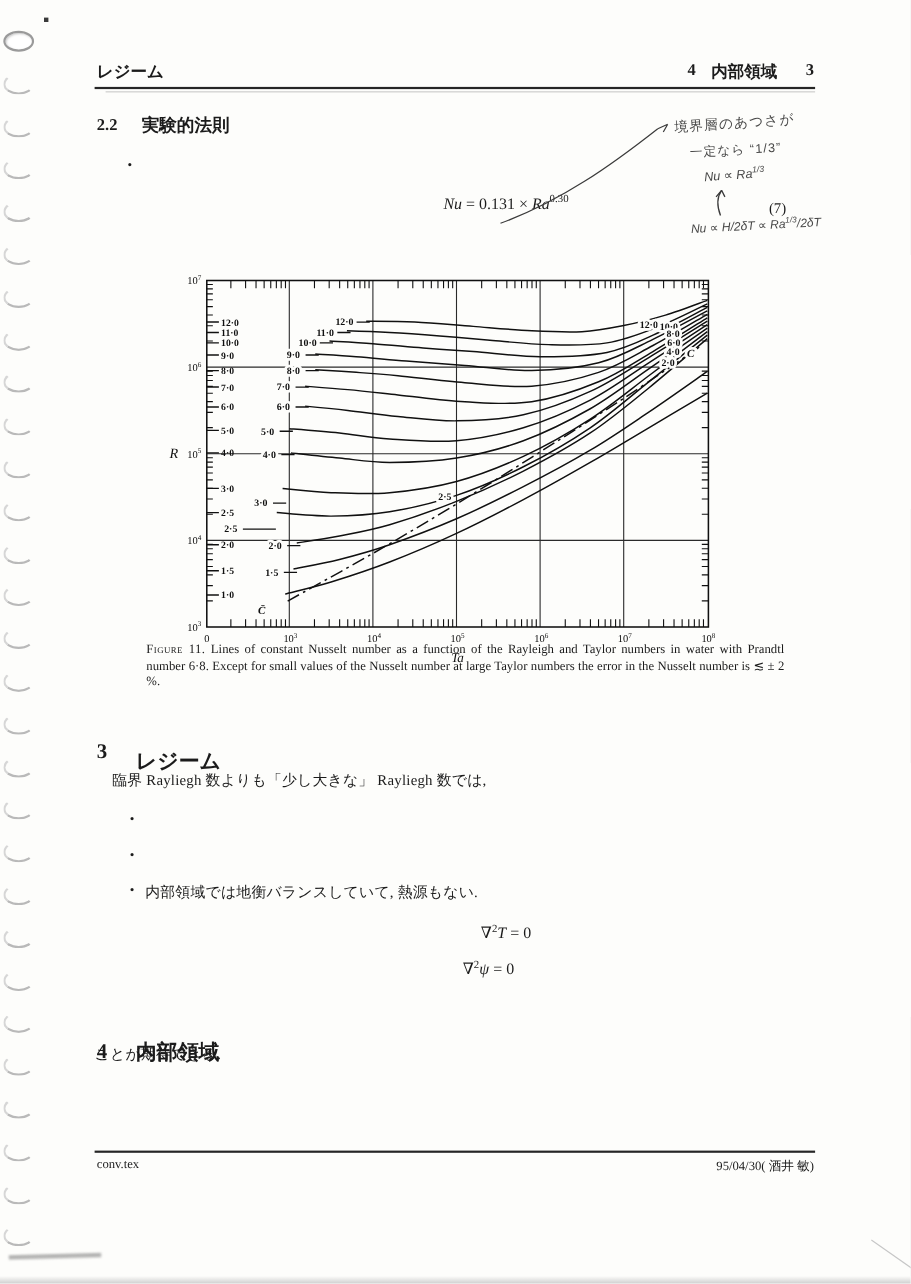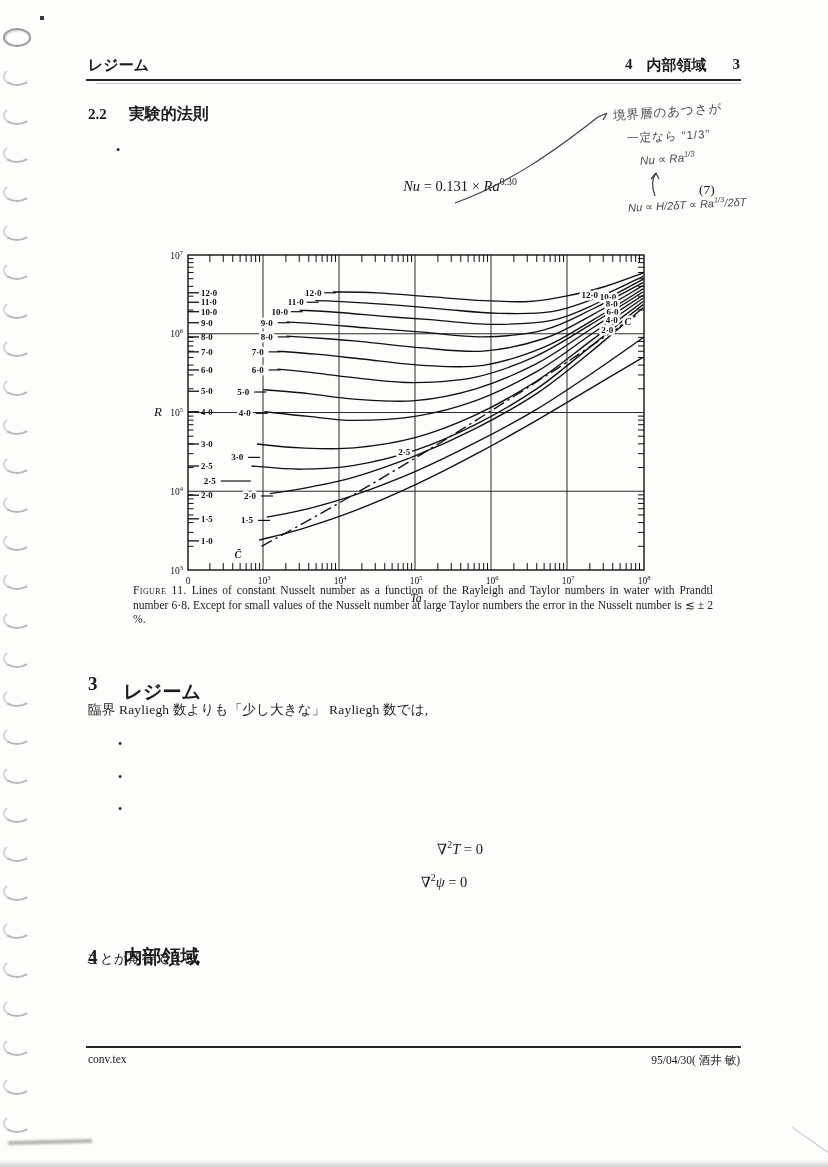--- a/index.html
+++ b/index.html
@@ -379,30 +379,31 @@
   </div>
 
   <div class="abs" id="caption" style="left:133px;top:584px;width:580px;">
     <span class="smallcaps">Figure 11.</span><span> Lines of constant Nusselt number as a function of the Rayleigh and Taylor numbers in water with Prandtl number 6·8. Except for small values of the Nusselt number at large Taylor numbers the error in the Nusselt number is ≲ ± 2 %.</span>
   </div>
 
   <div class="abs secline" style="left:88px;top:663px;gap:26px;">
     <span class="serif h1num">3</span>
     <span class="gothic" style="font-size:19px;font-weight:bold;margin-top:16px;">レジーム</span>
   </div>
-  <div class="abs body-txt" style="left:88px;top:701px;width:620px;">臨界 Rayliegh 数よりも「少し大きな」 Rayliegh 数では,</div>
+  <div class="abs body-txt" style="left:102px;top:701px;width:620px;">臨界 Rayliegh 数よりも「少し大きな」 Rayliegh 数では,</div>
   <div class="abs" id="sec3-bullets" style="left:118px;top:737px;width:540px;">
       <div class="bullet-row body-txt">
         <span class="bullet-dot">•</span>
       </div>
       <div class="bullet-row body-txt">
         <span class="bullet-dot">•</span>
       </div>
       <div class="bullet-row body-txt">
         <span class="bullet-dot">•</span>
+        <span>内部領域では地衡バランスしていて, 熱源もない.</span>
       </div>
     </div>
 
   <div class="abs eq" style="left:300px;top:839px;width:320px;text-align:center;">
     <span>∇</span><sup>2</sup><span class="it">T</span><span> = 0</span>
   </div>
   <div class="abs eq" style="left:284px;top:872px;width:320px;text-align:center;">
     <span>∇</span><sup>2</sup><span class="it">ψ</span><span> = 0</span>
   </div>
   <div class="abs body-txt" style="left:86px;top:950px;">ことが期待できる.</div>

